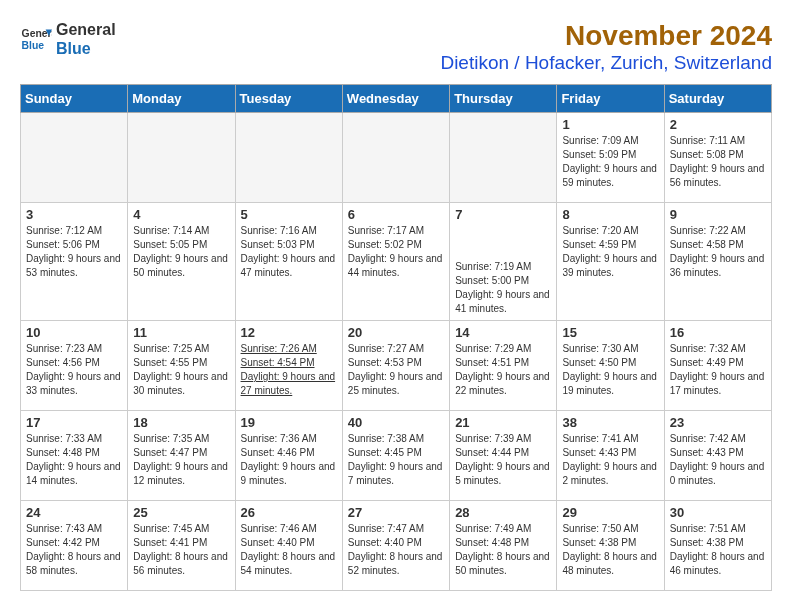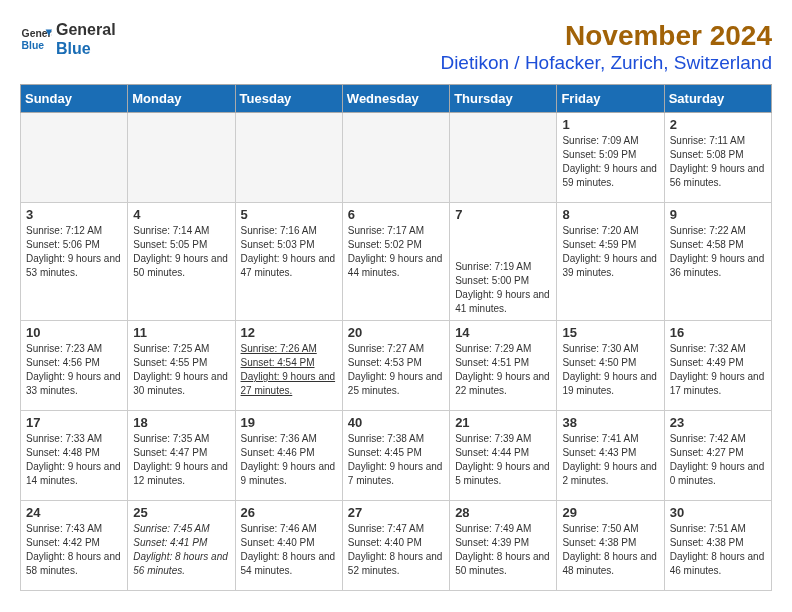--- a/index.html
+++ b/index.html
@@ -250,53 +250,53 @@
         </td>
         <td>
           <span class="day-number">38</span>
           <div class="day-info" style="white-space: pre-line;">Sunrise: 7:41 AM
 Sunset: 4:43 PM
 Daylight: 9 hours and 2 minutes.</div>
         </td>
         <td>
           <span class="day-number">23</span>
           <div class="day-info" style="white-space: pre-line;">Sunrise: 7:42 AM
-Sunset: 4:27 PM
+Sunset: 4:43 PM
 Daylight: 9 hours and 0 minutes.</div>
         </td>
       </tr>
       <tr>
         <td>
           <span class="day-number">24</span>
           <div class="day-info" style="white-space: pre-line;">Sunrise: 7:43 AM
 Sunset: 4:42 PM
 Daylight: 8 hours and 58 minutes.</div>
         </td>
         <td>
           <span class="day-number">25</span>
-          <div class="day-info" style="white-space: pre-line; font-style: italic;">Sunrise: 7:45 AM
+          <div class="day-info" style="white-space: pre-line;">Sunrise: 7:45 AM
 Sunset: 4:41 PM
 Daylight: 8 hours and 56 minutes.</div>
         </td>
         <td>
           <span class="day-number">26</span>
           <div class="day-info" style="white-space: pre-line;">Sunrise: 7:46 AM
 Sunset: 4:40 PM
 Daylight: 8 hours and 54 minutes.</div>
         </td>
         <td>
           <span class="day-number">27</span>
           <div class="day-info" style="white-space: pre-line;">Sunrise: 7:47 AM
 Sunset: 4:40 PM
 Daylight: 8 hours and 52 minutes.</div>
         </td>
         <td>
           <span class="day-number">28</span>
           <div class="day-info" style="white-space: pre-line;">Sunrise: 7:49 AM
-Sunset: 4:39 PM
+Sunset: 4:48 PM
 Daylight: 8 hours and 50 minutes.</div>
         </td>
         <td>
           <span class="day-number">29</span>
           <div class="day-info" style="white-space: pre-line;">Sunrise: 7:50 AM
 Sunset: 4:38 PM
 Daylight: 8 hours and 48 minutes.</div>
         </td>
         <td>
           <span class="day-number">30</span>

